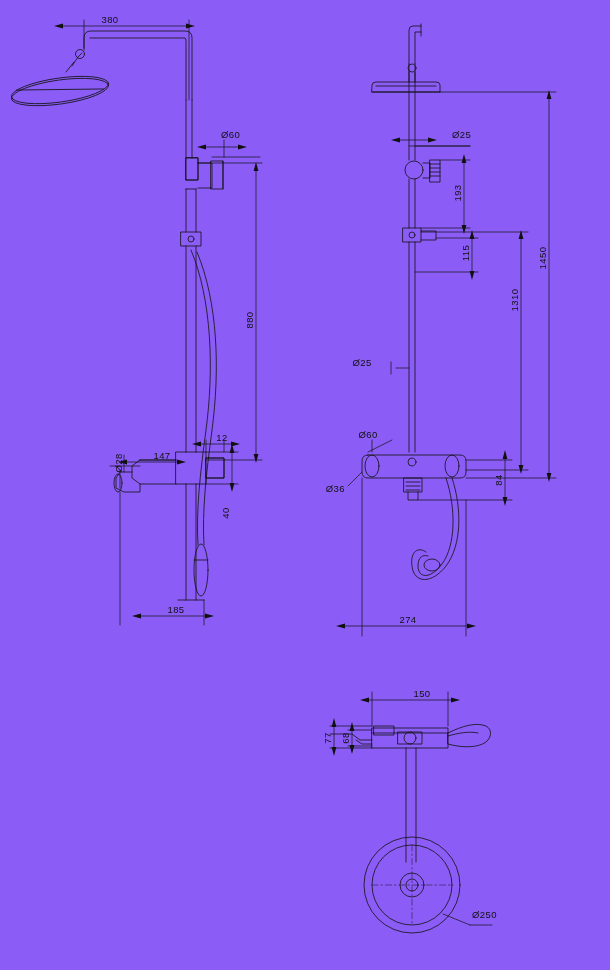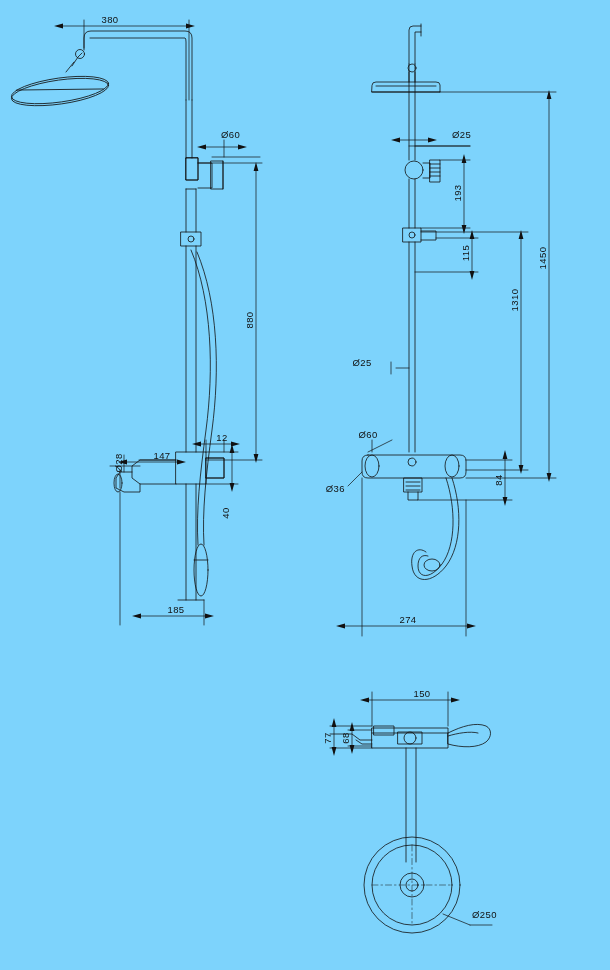--- a/index.html
+++ b/index.html
@@ -11,21 +11,21 @@
     width: 610px;
     height: 970px;
     font-family: "Liberation Sans", sans-serif;
     color: #1a1a1a;
     overflow: hidden;
   }
   #sheet {
     position: relative;
     width: 610px;
     height: 970px;
-    background: #7dd3fc;
+    background: #8b5cf6;
   }
   svg.drawing {
     position: absolute;
     left: 0;
     top: 0;
     width: 610px;
     height: 970px;
   }
   .dim-text {
     font-family: "Liberation Sans", sans-serif;

